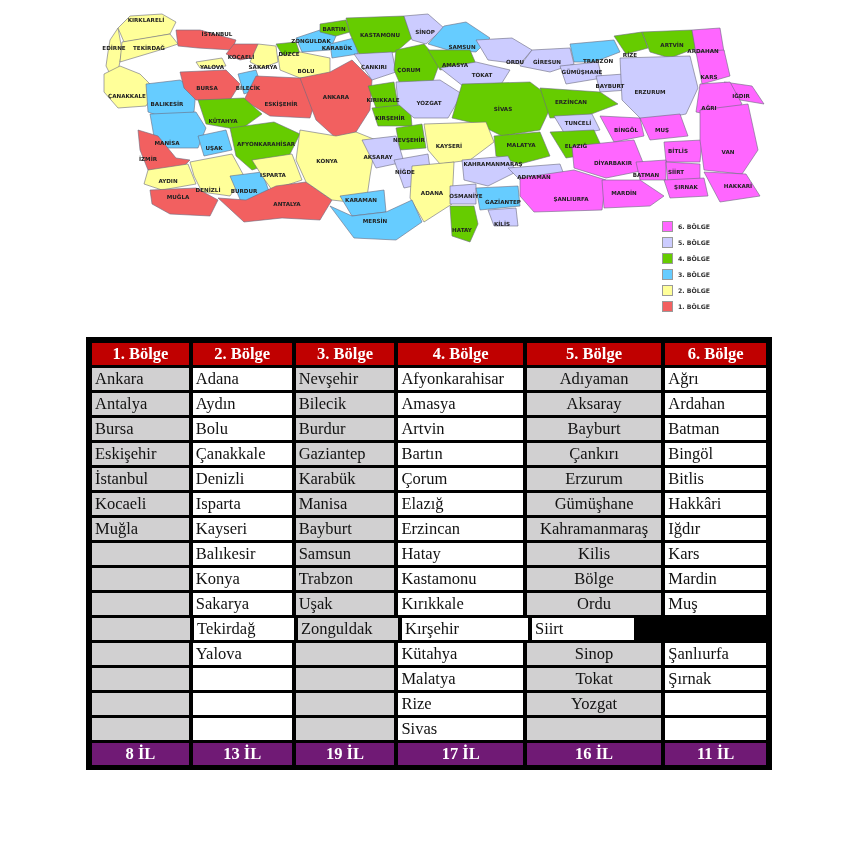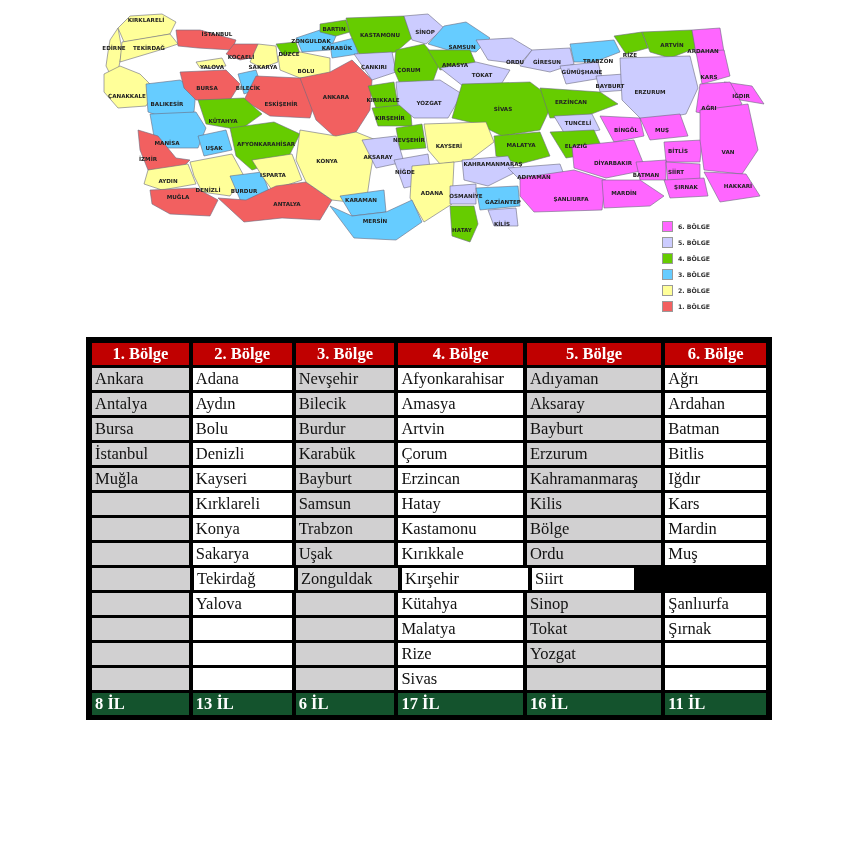--- a/index.html
+++ b/index.html
@@ -12,22 +12,22 @@
   .legend-item { display: flex; align-items: center; height: 16px; margin-bottom: 0px; }
   .legend-swatch { width: 11px; height: 11px; border: 1px solid #9a9a9a; box-sizing: border-box; margin-right: 5px; }
   .legend-label { font-family: "DejaVu Sans", sans-serif; font-size: 6.2px; font-weight: bold; color: #333; }
 
   #region-table { position: absolute; left: 86px; top: 337px; width: 686px; background: #000; padding: 4px; box-sizing: border-box; }
   .trow { display: flex; height: 25px; }
   .tcell { box-sizing: border-box; height: 22px; margin: 1.5px 2px; padding: 0 3px; font-size: 16.5px; color: #111; line-height: 22px; white-space: nowrap; overflow: hidden; }
   .tcell.grey { background: #d1d0d1; }
   .tcell.white { background: #ffffff; }
   .thead .tcell { background: #c00000; color: #fff; font-weight: bold; text-align: center; font-size: 16.5px; }
-  .tfoot .tcell { background: #14532d; color: #fff; font-weight: bold; text-align: left; font-size: 16.5px; }
-  .c1 { width: 98px; } .c2 { width: 100px; } .c3 { width: 100px; } .c4 { width: 126px; } .c5 { width: 136px; } .c6 { width: 102px; }
+  .tfoot .tcell { background: #701a75; color: #fff; font-weight: bold; text-align: center; font-size: 16.5px; }
+  .c1 { width: 98px; } .c2 { width: 100px; } .c3 { width: 100px; } .c4 { width: 126px; } .c5 { width: 136px; text-align: center; } .c6 { width: 102px; }
 </style>
 </head>
 <body>
 
 <div id="map">
   <svg width="846" height="330" viewBox="0 0 846 330">
 
     <polygon class="prov r2" points="110,40 118,28 122,50 118,72 112,78 106,66 108,52" fill="#ffff99"></polygon>
     <polygon class="prov r2" points="118,28 130,16 162,14 176,22 170,34 148,38 124,42" fill="#ffff99"></polygon>
     <polygon class="prov r2" points="122,42 170,34 178,44 160,50 140,56 120,62" fill="#ffff99"></polygon>
@@ -251,38 +251,54 @@
       </div>
       <div class="trow">
         <div class="tcell c1 grey">Bursa</div>
         <div class="tcell c2 white">Bolu</div>
         <div class="tcell c3 grey">Burdur</div>
         <div class="tcell c4 white">Artvin</div>
         <div class="tcell c5 grey">Bayburt</div>
         <div class="tcell c6 white">Batman</div>
       </div>
       <div class="trow">
+        <div class="tcell c1 grey">Eskişehir</div>
+        <div class="tcell c2 white">Çanakkale</div>
+        <div class="tcell c3 grey">Gaziantep</div>
+        <div class="tcell c4 white">Bartın</div>
+        <div class="tcell c5 grey">Çankırı</div>
+        <div class="tcell c6 white">Bingöl</div>
+      </div>
+      <div class="trow">
         <div class="tcell c1 grey">İstanbul</div>
         <div class="tcell c2 white">Denizli</div>
         <div class="tcell c3 grey">Karabük</div>
         <div class="tcell c4 white">Çorum</div>
         <div class="tcell c5 grey">Erzurum</div>
         <div class="tcell c6 white">Bitlis</div>
       </div>
       <div class="trow">
+        <div class="tcell c1 grey">Kocaeli</div>
+        <div class="tcell c2 white">Isparta</div>
+        <div class="tcell c3 grey">Manisa</div>
+        <div class="tcell c4 white">Elazığ</div>
+        <div class="tcell c5 grey">Gümüşhane</div>
+        <div class="tcell c6 white">Hakkâri</div>
+      </div>
+      <div class="trow">
         <div class="tcell c1 grey">Muğla</div>
         <div class="tcell c2 white">Kayseri</div>
         <div class="tcell c3 grey">Bayburt</div>
         <div class="tcell c4 white">Erzincan</div>
         <div class="tcell c5 grey">Kahramanmaraş</div>
         <div class="tcell c6 white">Iğdır</div>
       </div>
       <div class="trow">
         <div class="tcell c1 grey"></div>
-        <div class="tcell c2 white">Kırklareli</div>
+        <div class="tcell c2 white">Balıkesir</div>
         <div class="tcell c3 grey">Samsun</div>
         <div class="tcell c4 white">Hatay</div>
         <div class="tcell c5 grey">Kilis</div>
         <div class="tcell c6 white">Kars</div>
       </div>
       <div class="trow">
         <div class="tcell c1 grey"></div>
         <div class="tcell c2 white">Konya</div>
         <div class="tcell c3 grey">Trabzon</div>
         <div class="tcell c4 white">Kastamonu</div>
@@ -333,18 +349,18 @@
         <div class="tcell c2 white"></div>
         <div class="tcell c3 grey"></div>
         <div class="tcell c4 white">Sivas</div>
         <div class="tcell c5 grey"></div>
         <div class="tcell c6 white"></div>
       </div>
     </div>
   <div class="trow tfoot" id="tfoot">
       <div class="tcell c1">8 İL</div>
       <div class="tcell c2">13 İL</div>
-      <div class="tcell c3">6 İL</div>
+      <div class="tcell c3">19 İL</div>
       <div class="tcell c4">17 İL</div>
       <div class="tcell c5">16 İL</div>
       <div class="tcell c6">11 İL</div>
     </div>
 </div>
 
 </body></html>

